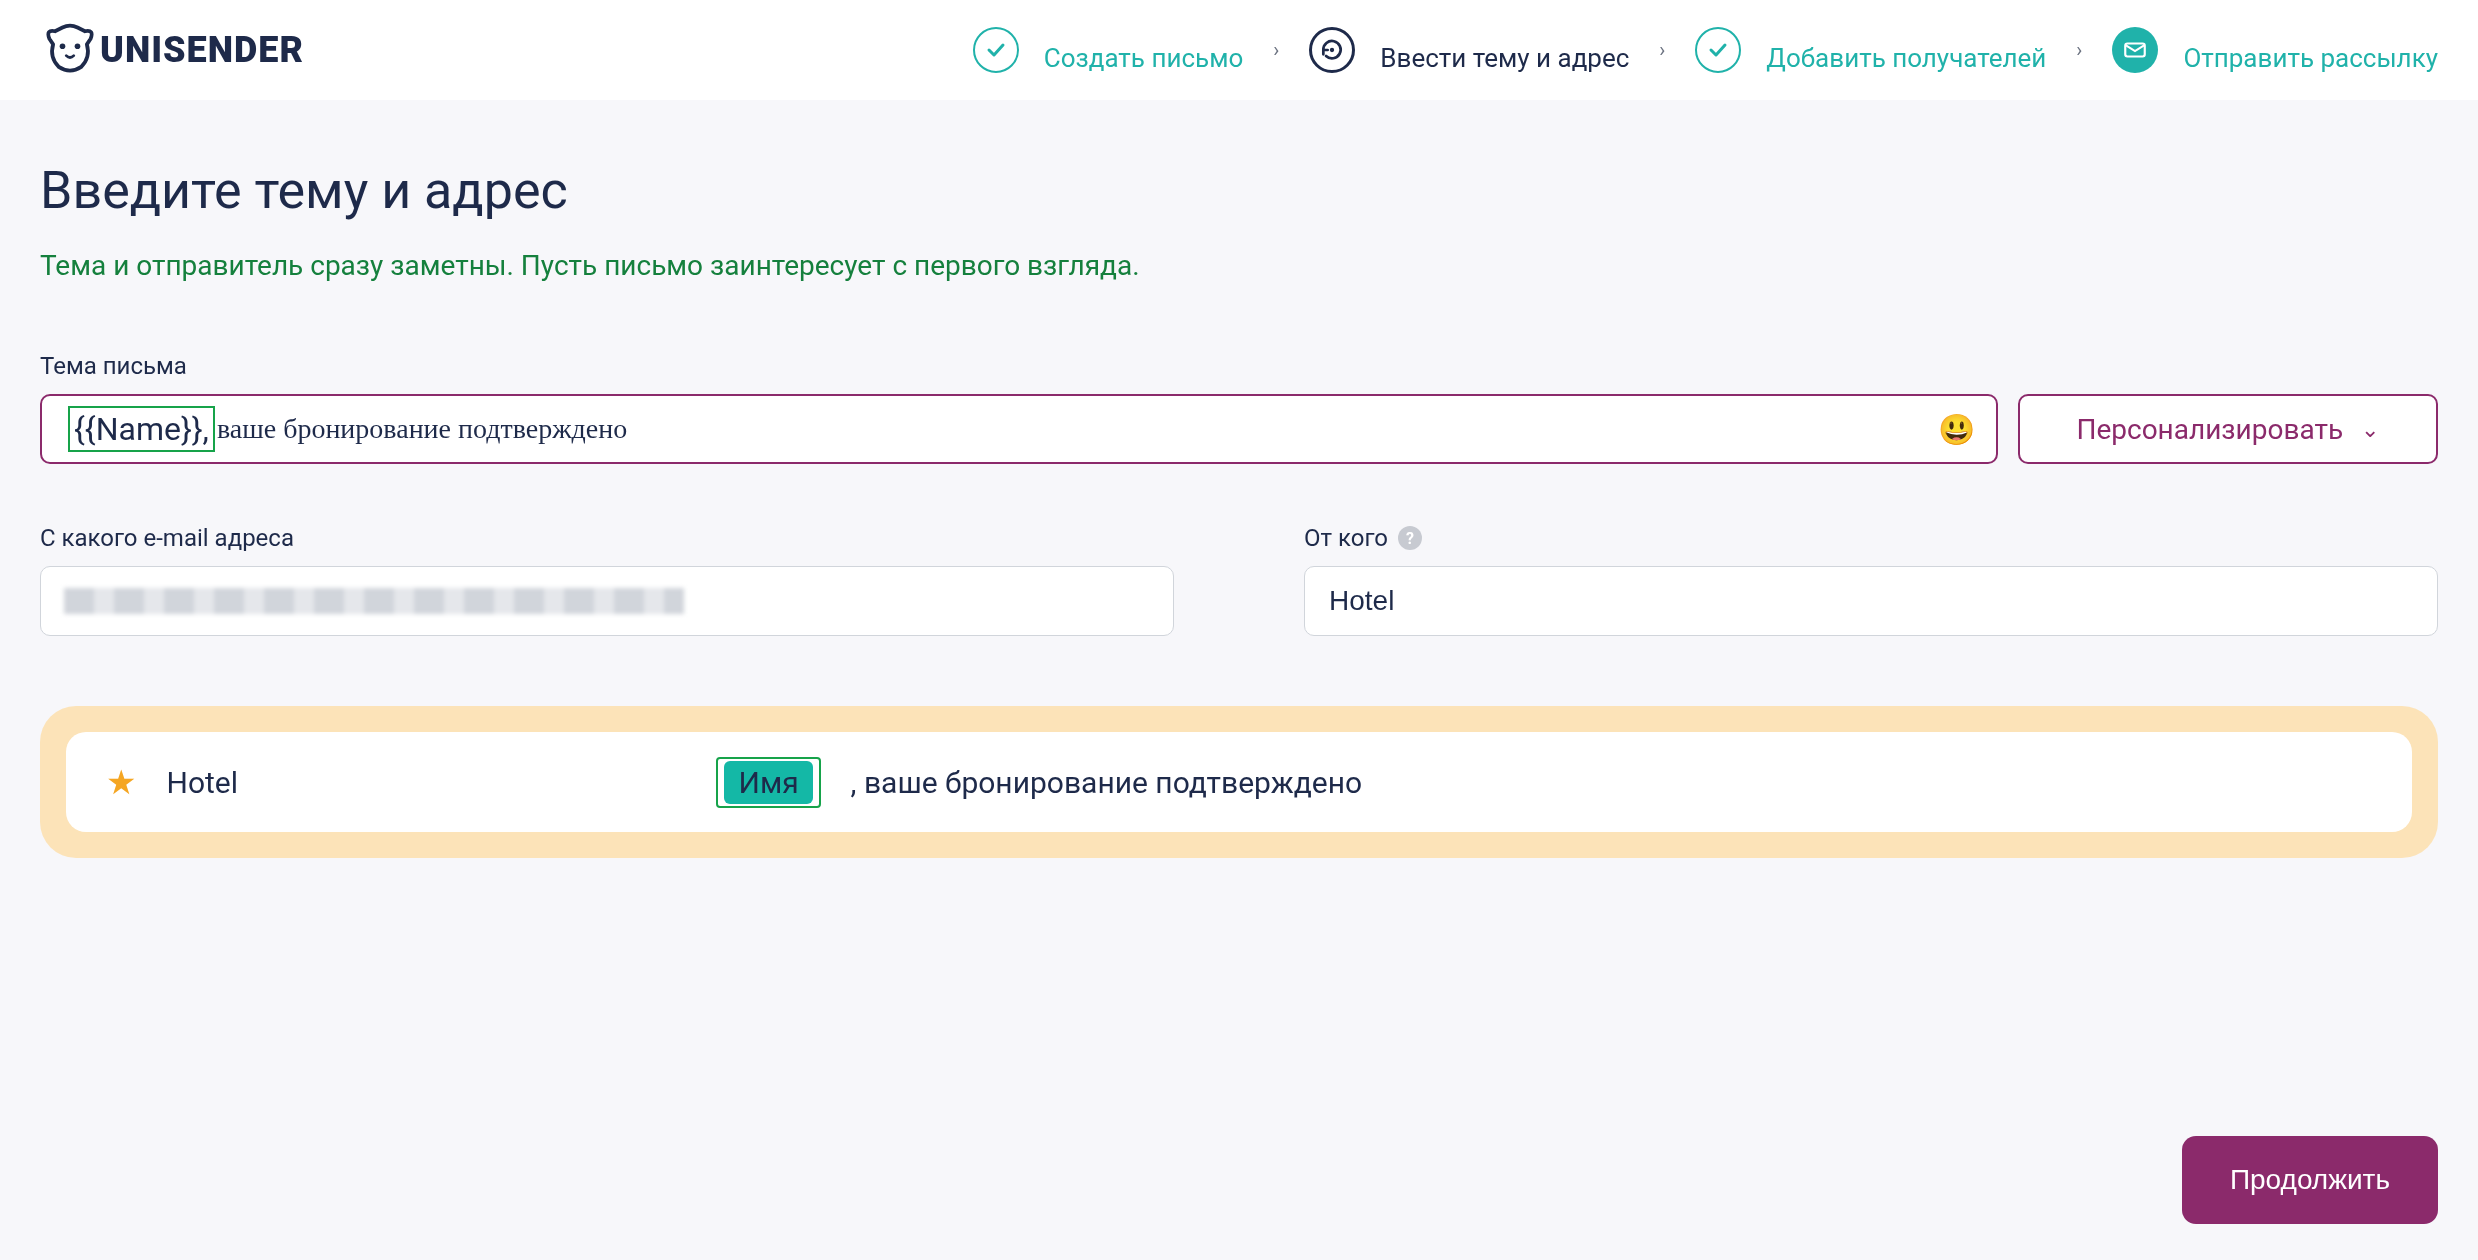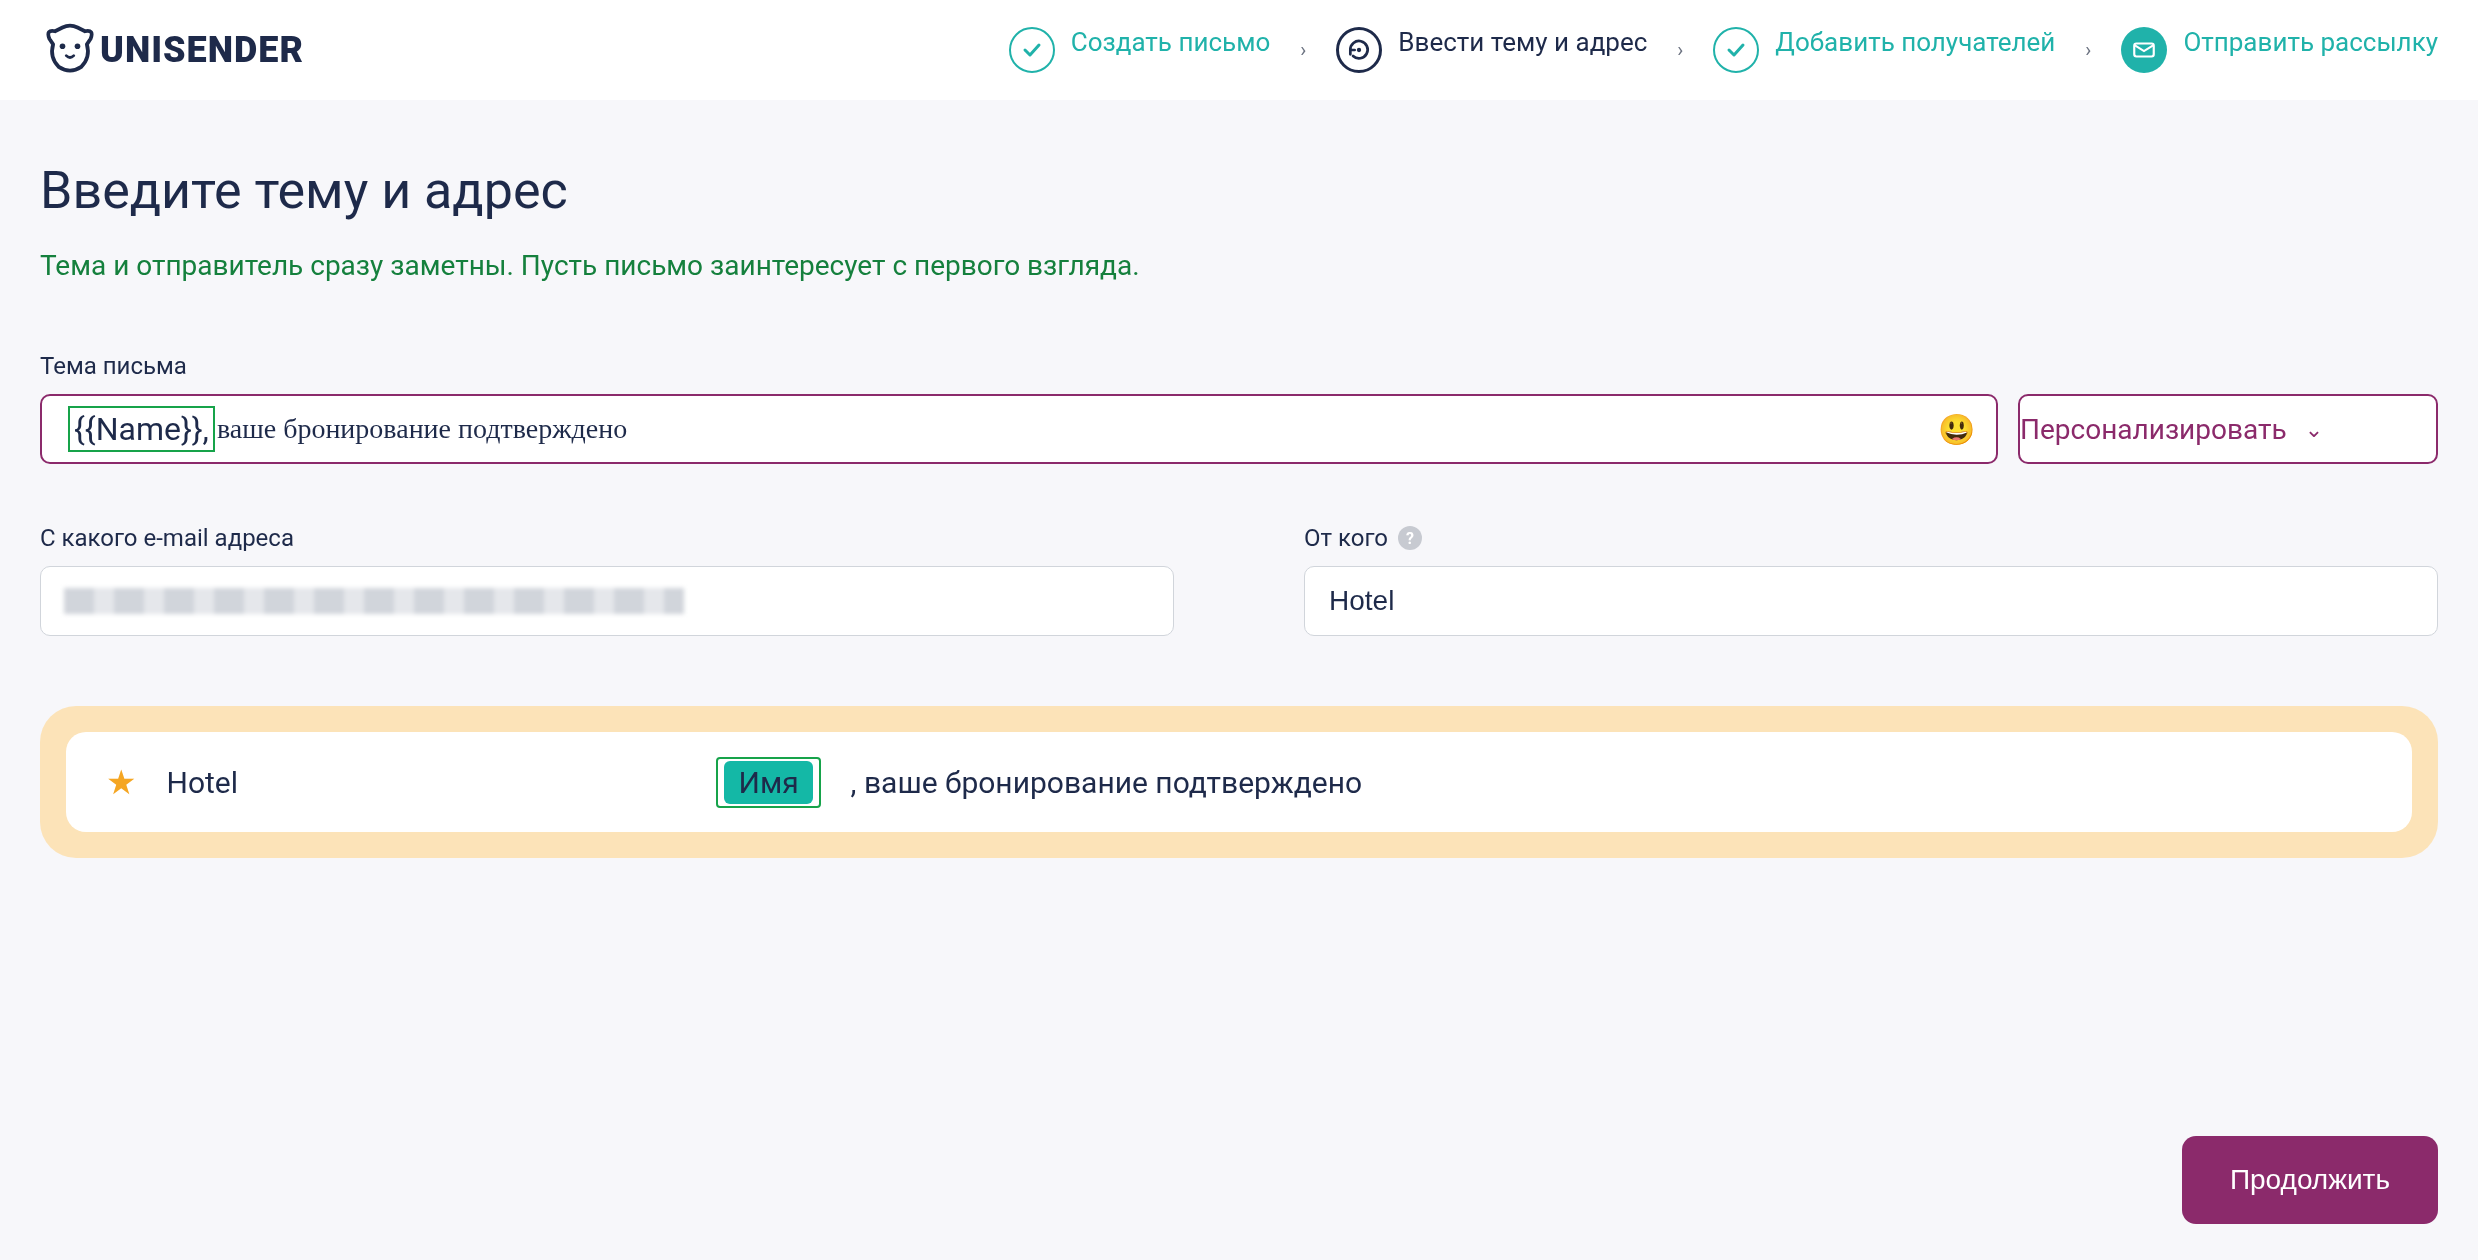--- a/index.html
+++ b/index.html
@@ -30,22 +30,22 @@
     .logo svg { width: 60px; height: 60px; }
     .steps {
       display: flex;
       align-items: center;
       gap: 30px;
       flex: 1;
       justify-content: flex-end;
     }
     .step {
       display: flex;
-      align-items: flex-start;
-      gap: 16px;
+      align-items: flex-end;
+      gap: 25px;
       font-size: 26px;
     }
     .step-icon {
       width: 46px;
       height: 46px;
       border-radius: 50%;
       display: flex;
       align-items: center;
       justify-content: center;
       flex-shrink: 0;
@@ -137,20 +137,21 @@
       cursor: pointer;
     }
     .personalize-btn {
       width: 420px;
       height: 70px;
       border: 2px solid #8b2a6b;
       border-radius: 10px;
       background: #fff;
       display: flex;
       align-items: center;
+      justify-content: center;
       gap: 18px;
       font-size: 28px;
       color: #8b2a6b;
       cursor: pointer;
     }
     .chevron { font-size: 22px; color: #8b2a6b; }
 
     .two-col {
       display: flex;
       gap: 130px;

